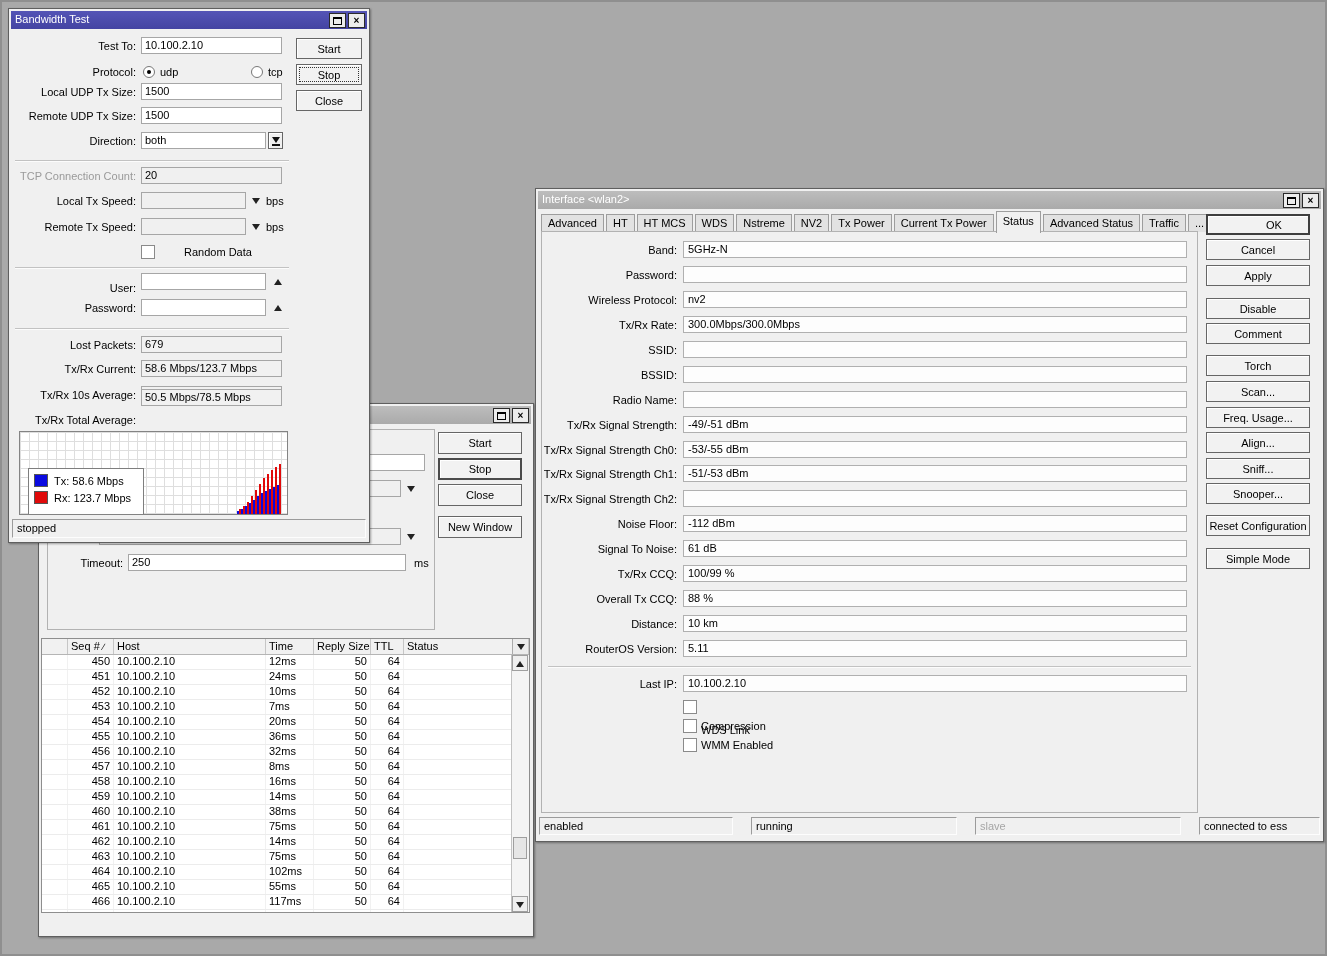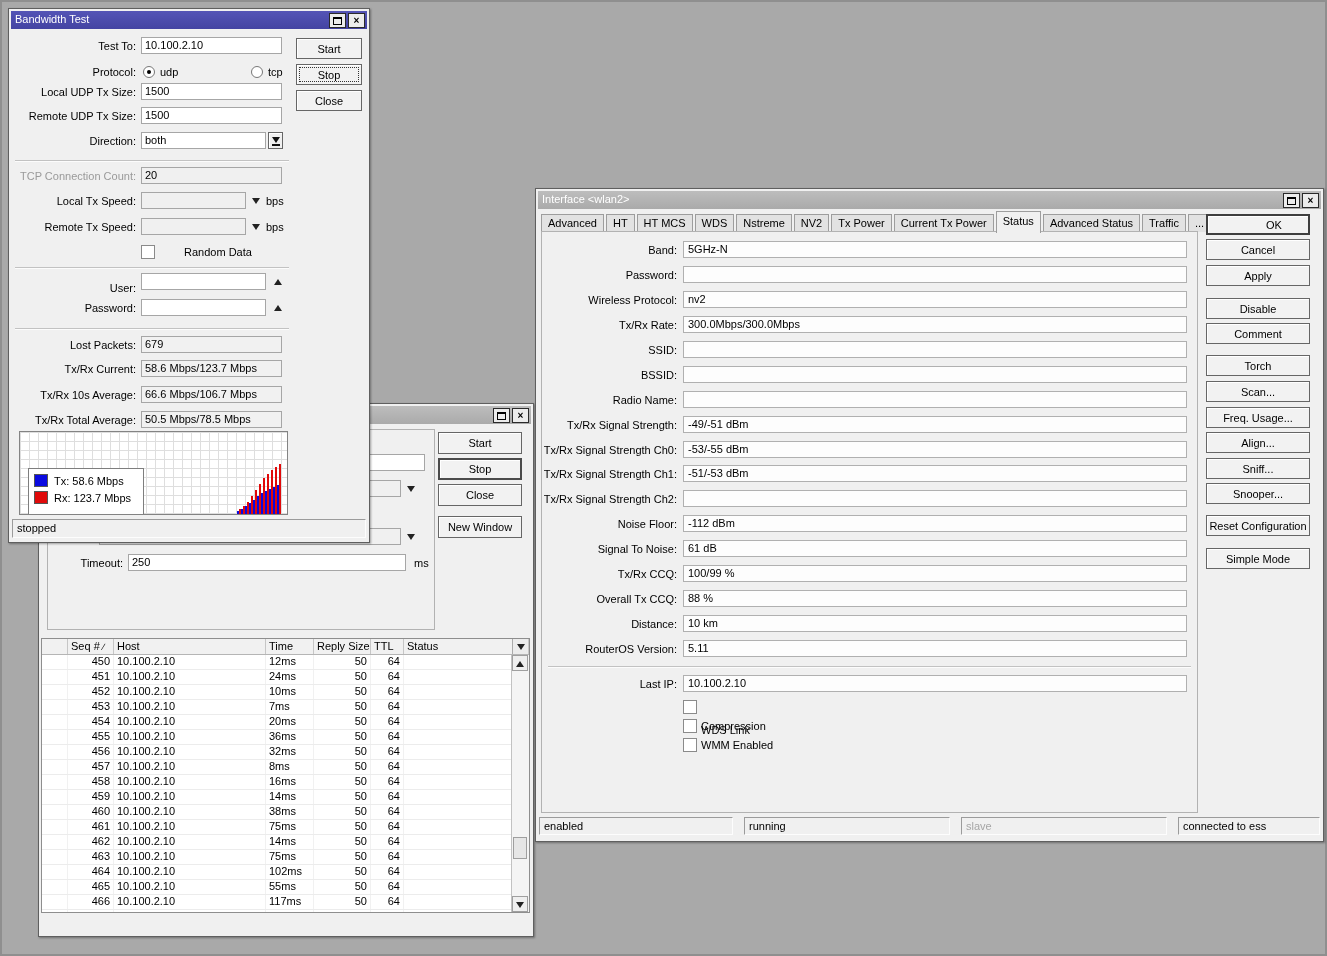--- a/index.html
+++ b/index.html
@@ -338,21 +338,21 @@
     <div class="lbl" style="left:0;width:127px;top:330px;">Lost Packets:</div>
     <div class="fld ro" style="left:132px;top:327px;width:141px;">679</div>
 
     <div class="lbl" style="left:0;width:127px;top:354px;">Tx/Rx Current:</div>
     <div class="fld ro" style="left:132px;top:351px;width:141px;">58.6 Mbps/123.7 Mbps</div>
 
     <div class="lbl" style="left:0;width:127px;top:380px;">Tx/Rx 10s Average:</div>
     <div class="fld ro" style="left:132px;top:377px;width:141px;">66.6 Mbps/106.7 Mbps</div>
 
     <div class="lbl" style="left:0;width:127px;top:405px;">Tx/Rx Total Average:</div>
-    <div class="fld ro" style="left:132px;top:402px;width:141px;">50.5 Mbps/78.5 Mbps</div>
+    <div class="fld ro" style="left:132px;top:380px;width:141px;">50.5 Mbps/78.5 Mbps</div>
 
     <div class="btn" style="left:287px;top:29px;width:66px;height:21px;">Start</div>
     <div class="btn focusdotted" style="left:287px;top:55px;width:66px;height:21px;">Stop</div>
     <div class="btn" style="left:287px;top:81px;width:66px;height:21px;">Close</div>
 
     <div class="chart" id="bt-chart" style="left:10px;top:422px;width:269px;height:84px;">
       <div class="legend" style="left:8px;top:36px;width:104px;height:40px;">
         <div class="legrow">
           <span class="legsw" style="background:#0a0ae0;"></span>
           <span>Tx:</span>&nbsp;
@@ -488,21 +488,21 @@
         <div class="btn" style="left: 670px; top: 166px; width: 104px; height: 21px;">Torch</div>
         <div class="btn" style="left: 670px; top: 192px; width: 104px; height: 21px;">Scan...</div>
         <div class="btn" style="left: 670px; top: 218px; width: 104px; height: 21px;">Freq. Usage...</div>
         <div class="btn" style="left: 670px; top: 243px; width: 104px; height: 21px;">Align...</div>
         <div class="btn" style="left: 670px; top: 269px; width: 104px; height: 21px;">Sniff...</div>
         <div class="btn" style="left: 670px; top: 294px; width: 104px; height: 21px;">Snooper...</div>
         <div class="btn" style="left: 670px; top: 326px; width: 104px; height: 21px;">Reset Configuration</div>
         <div class="btn" style="left: 670px; top: 359px; width: 104px; height: 21px;">Simple Mode</div>
       </div>
 
-    <div id="wl-statusbar" style="position:absolute;left:3px;top:628px;width:781px;height:18px;display:flex;gap:11px;">
+    <div id="wl-statusbar" style="position:absolute;left:3px;top:628px;width:781px;height:18px;display:flex;gap:18px;">
         <div class="sbar-cell" style="flex: 0 0 194px;">enabled</div>
         <div class="sbar-cell" style="flex: 0 0 206px;">running</div>
         <div class="sbar-cell muted" style="flex: 0 0 206px;">slave</div>
         <div class="sbar-cell" style="flex: 1 1 0%;">connected to ess</div>
       </div>
   </div>
 
 </div>
 
 </body></html>

